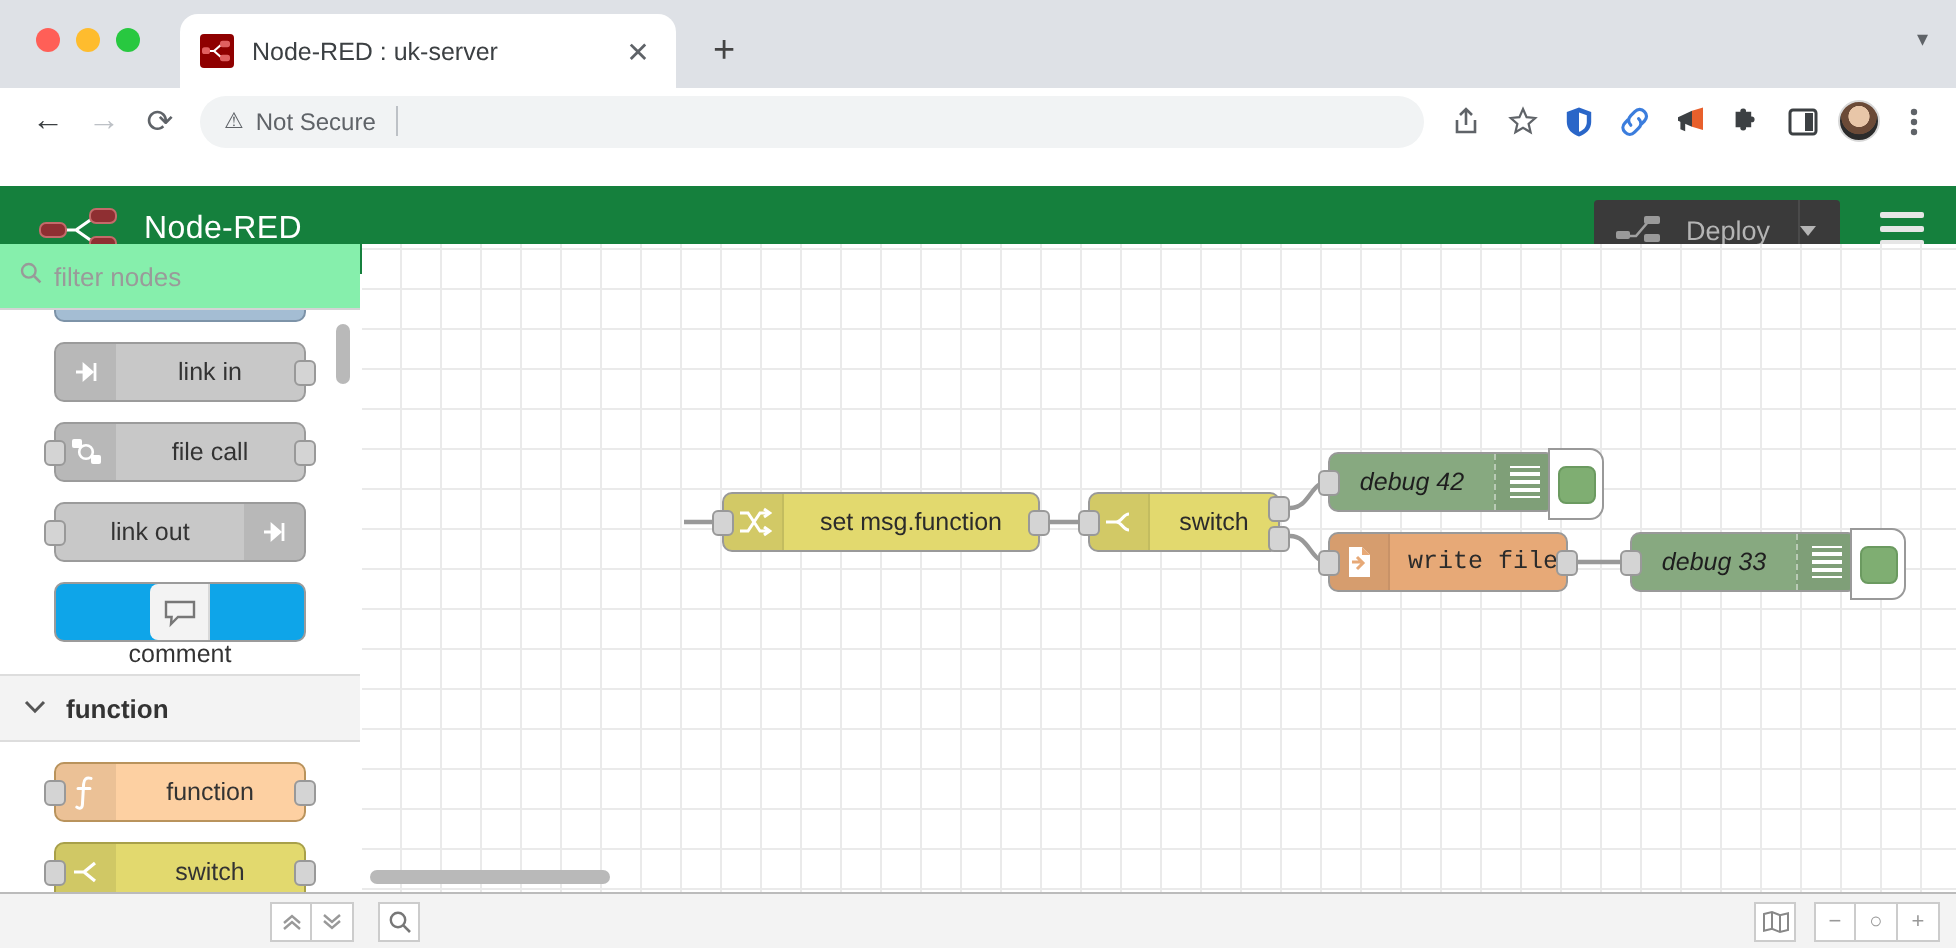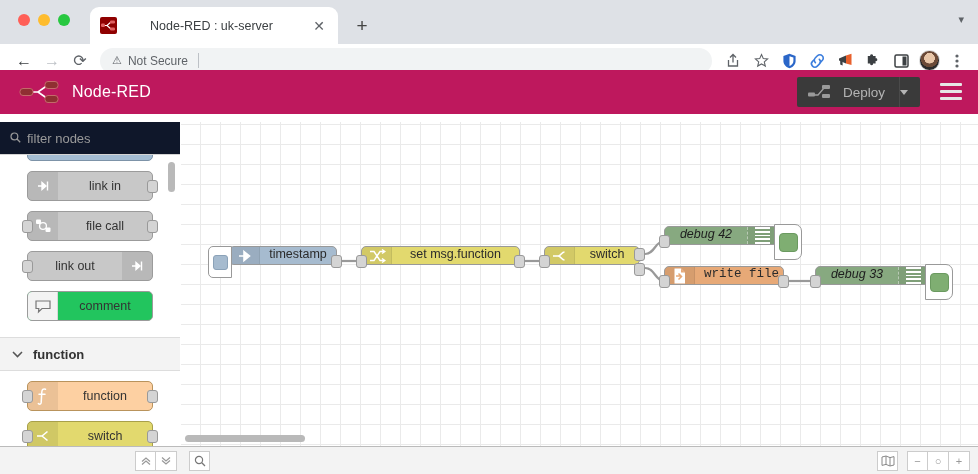--- a/index.html
+++ b/index.html
@@ -27,21 +27,21 @@
     background: #fff; border-radius: 9px 9px 0 0;
     display: flex; align-items: center; padding: 0 10px;
   }
   .tab-favicon {
     width: 17px; height: 17px; background: #8f0000; border-radius: 2px;
     margin-right: 9px; position: relative; flex: none; overflow: hidden;
   }
   .tab-favicon svg { position: absolute; left: 1px; top: 2px; }
   .tab-title {
     font-size: 12.5px; color: #3c4043; flex: 1;
-    white-space: nowrap; overflow: hidden; text-overflow: ellipsis; margin-left: 24px;
+    white-space: nowrap; overflow: hidden; text-overflow: ellipsis;
   }
   .tab-close {
     width: 18px; height: 18px; display: flex; align-items: center;
     justify-content: center; color: #5f6368; font-size: 14px; flex: none;
   }
   .new-tab {
     position: absolute; left: 349px; top: 13px; width: 26px; height: 26px;
     display: flex; align-items: center; justify-content: center;
     color: #444; font-size: 19px; font-weight: 300;
   }
@@ -82,22 +82,22 @@
     justify-content: center; color: #5f6368;
   }
   .avatar {
     width: 21px; height: 21px; border-radius: 50%; overflow: hidden;
     background: radial-gradient(circle at 50% 38%, #e8c6a8 0 34%, #6b4a37 36% 58%, #2b2b2b 60% 100%);
     border: 1px solid #d9d9d9;
   }
 
   
   .nr-header {
-    position: absolute; left: 0; top: 70px; width: 978px; height: 44px;
-    background: #be185d; display: flex; align-items: center;
+    position: absolute; left: 0; top: 93px; width: 978px; height: 44px;
+    background: #15803d; display: flex; align-items: center;
   }
   .nr-logo { display: flex; align-items: center; margin-left: 18px; }
   .nr-logo-title {
     color: #fff; font-size: 16px; margin-left: 12px; letter-spacing: .2px;
   }
   .deploy-btn {
     position: absolute; right: 58px; top: 7px; height: 30px;
     background: #3a3a3a; display: flex; align-items: center;
     border-radius: 2px; padding: 0 4px 0 10px; color: #aaa;
   }
@@ -117,21 +117,21 @@
   .nr-body { position: absolute; left: 0; top: 122px; width: 978px; height: 352px; }
 
   
   .palette {
     position: absolute; left: 0; top: 0; width: 180px; height: 324px;
     background: #fff; border-right: 1px solid #bbb;
   }
   .filter-box {
     position: absolute; left: 0; top: 0; width: 180px; height: 33px;
     border-bottom: 1px solid #d4d4d4; display: flex; align-items: center;
-    padding-left: 10px; background: #0f172a;
+    padding-left: 10px; background: #86efac;
   }
   .filter-icon { color: #999; font-size: 11px; margin-right: 6px; }
   .filter-input {
     border: none; outline: none; font-size: 13px; color: #777;
     font-family: "Liberation Sans", sans-serif; background: transparent; width: 130px;
   }
   .filter-input::placeholder { color: #9a9a9a; }
 
   .palette-scroll {
     position: absolute; left: 0; top: 33px; width: 180px; height: 291px;
@@ -151,21 +151,21 @@
     background: rgba(0,0,0,.08); display: flex; align-items: center;
     justify-content: center; flex: none;
   }
   .pal-icon.right { border-radius: 0 4px 4px 0; }
   .port {
     position: absolute; width: 11px; height: 13px; background: #d4d4d4;
     border: 1px solid #999; border-radius: 3px; top: 8px;
   }
   .port.in { left: -6px; }
   .port.out { right: -6px; }
-  .pal-node.comment { background: #22c55e; }
+  .pal-node.comment { background: #0ea5e9; flex-direction: column; }
   .pal-node.comment .pal-icon { background: #f3f3f3; border-right: 1px solid #d8d8d8; }
   .pal-node.function { background: #fdd0a2; border-color: #b9935c; }
   .pal-node.function .pal-icon { background: rgba(0,0,0,.07); }
   .pal-node.switchy { background: #e2d96e; border-color: #a8a04a; }
   .pal-node.mqttish { background: #a4bdd3; border-color: #7d93a8; }
 
   .pal-cat {
     height: 34px; background: #f3f3f3; border-top: 1px solid #ddd;
     border-bottom: 1px solid #ddd; display: flex; align-items: center;
     padding-left: 12px; margin-top: 10px;
@@ -191,22 +191,22 @@
     background-size: 20px 20px;
     background-position: -1px 2px;
   }
   .hscroll {
     position: absolute; left: 4px; bottom: 4px; width: 120px; height: 7px;
     background: #b9b9b9; border-radius: 4px;
   }
 
   
   .fnode {
-    position: absolute; height: 19px; border: 1px solid #999;
-    border-radius: 5px; display: flex; 
+    position: absolute; height: 30px; border: 1px solid #999;
+    border-radius: 5px; display: flex; align-items: center;
     font-size: 12.5px; color: #2b2b2b;
   }
   .fnode .fi {
     width: 30px; height: 100%; flex: none; border-radius: 4px 0 0 4px;
     background: rgba(0,0,0,.07); display: flex; align-items: center;
     justify-content: center; border-right: 1px solid rgba(0,0,0,.07);
   }
   .fnode .ftxt { flex: 1; text-align: center; padding: 0 9px; white-space: nowrap; }
   .fport {
     position: absolute; width: 11px; height: 13px; background: #d4d4d4;
@@ -534,32 +534,20 @@
       <div class="canvas-grid"></div>
 
       <svg class="wires" width="797" height="324">
         <path d="M161 139 C172 139 172 139 180 139" stroke="#999" stroke-width="2.2" fill="none"></path>
         <path d="M344 139 C354 139 354 139 363 139" stroke="#999" stroke-width="2.2" fill="none"></path>
         <path d="M464 132 C474 132 474 119 483 119" stroke="#999" stroke-width="2.2" fill="none"></path>
         <path d="M464 146 C474 146 474 159 483 159" stroke="#999" stroke-width="2.2" fill="none"></path>
         <path d="M608 159 C620 159 622 159 634 159" stroke="#999" stroke-width="2.2" fill="none"></path>
       </svg>
 
-      <div class="fnode inject" style="left:48px; top:124px; width:108px;">
-        <span class="inject-btn">
-            <i></i>
-          </span>
-        <span class="fi">
-          <svg width="18" height="16" viewBox="0 0 18 16">
-              <path d="M3 8 L11 8 M8 3.5 L13.5 8 L8 12.5 Z" stroke="#fff" stroke-width="1.6" fill="#fff"></path>
-            </svg>
-        </span>
-        <span class="ftxt">timestamp</span>
-        <span class="fport" style="right:-6px; top:8px;"></span>
-      </div>
 
       <div class="fnode change" style="left:180px; top:124px; width:159px;">
         <span class="fi">
           <svg width="18" height="16" viewBox="0 0 18 16">
               <path d="M2 3.5 L6 3.5 L12 12.5 L16 12.5 M2 12.5 L6 12.5 L12 3.5 L16 3.5" stroke="#fff" stroke-width="1.5" fill="none"></path>
               <path d="M14 1.5 L16.8 3.5 L14 5.5 M14 10.5 L16.8 12.5 L14 14.5" stroke="#fff" stroke-width="1.5" fill="none"></path>
             </svg>
         </span>
         <span class="ftxt">set msg.function</span>
         <span class="fport" style="left:-6px; top:8px;"></span>

